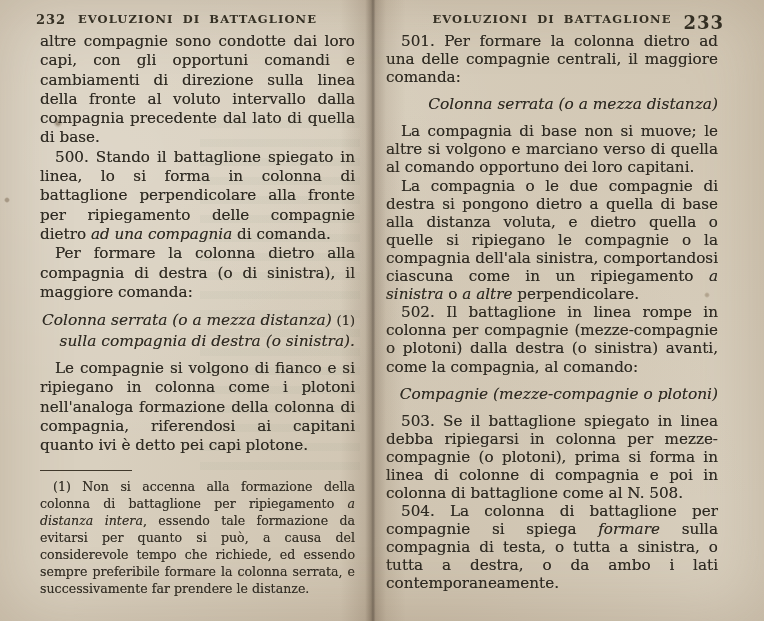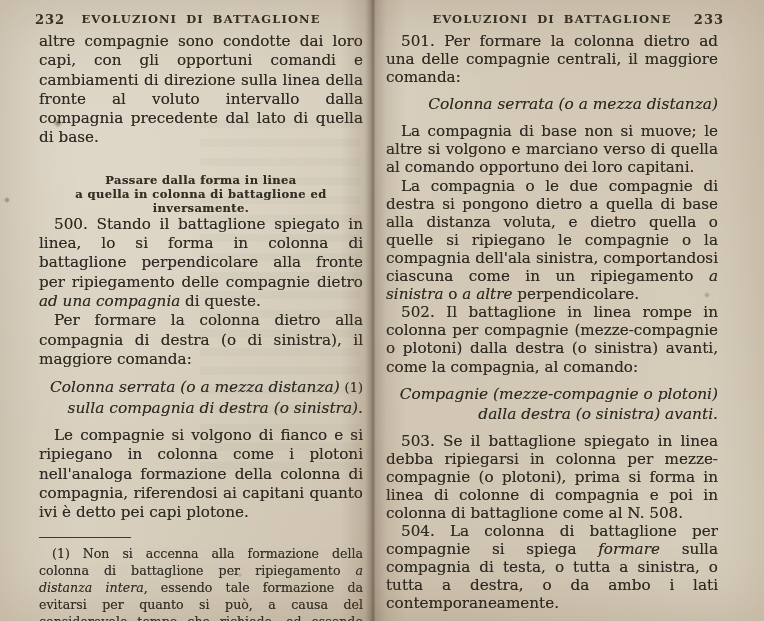--- a/index.html
+++ b/index.html
@@ -36,30 +36,30 @@
       rgba(75,58,40,0.42) 47%,
       rgba(55,42,30,0.55) 50%,
       rgba(90,70,50,0.30) 54%,
       rgba(110,88,62,0.12) 70%,
       rgba(110,88,62,0) 100%);
     pointer-events: none;
   }
   .page {
     position: absolute; top: 0; height: 621px; box-sizing: border-box;
   }
-  .page-left  { left: 8px;   width: 376px; padding: 12px 21px 0 31px; }
+  .page-left  { left: 0;   width: 376px; padding: 12px 21px 0 40px; }
   .page-right { left: 376px; width: 388px; padding: 12px 46px 0 10px; }
 
   .running-head {
     position: relative; height: 16px; margin-bottom: 4px;
     font-weight: bold; font-size: 11.5px; letter-spacing: 1.1px; word-spacing: 4px;
     text-align: center; color: #353024;
   }
   .pgnum-left  { position: absolute; left: -4px; top: 0; font-size: 13px; letter-spacing: 1px; }
-  .pgnum-right { position: absolute; right: -6px; top: 0; font-size: 13px; letter-spacing: 1px; margin-left: 28px; }
+  .pgnum-right { position: absolute; right: -6px; top: 0; font-size: 18px; letter-spacing: 1px; margin-left: 28px; }
 
   p.body-text {
     margin: 0; font-size: 15.2px; text-align: justify;
     color: #2e2a22;
     text-shadow: 0 0 0.5px rgba(46,42,34,0.55);
   }
   .page-left  p.body-text { line-height: 19.3px; }
   .page-right p.body-text { line-height: 18.1px; }
   p.indent { text-indent: 15px; }
 
@@ -97,26 +97,22 @@
   <div class="show-through"></div>
 
   <div class="page page-left">
     <div class="running-head">
       <span class="pgnum-left">232</span>
       <span>EVOLUZIONI DI BATTAGLIONE</span>
     </div>
 
     <p class="body-text">altre compagnie sono condotte dai loro capi, con gli opportuni comandi e cambiamenti di direzione sulla linea della fronte al voluto intervallo dalla compagnia precedente dal lato di quella di base.</p>
 
-    <div class="section-heading">
-      <div>Passare dalla forma in linea</div>
-      <div>a quella in colonna di battaglione ed inversamente.</div>
-    </div>
 
-    <p class="body-text indent mt-big"><span>500. Stando il battaglione spiegato in linea, lo si forma in colonna di battaglione perpendicolare alla fronte per ripiegamento delle compagnie dietro </span><em>ad una compagnia</em><span> di queste.</span></p>
+    <p class="body-text indent mt-big"><span>500. Stando il battaglione spiegato in linea, lo si forma in colonna di battaglione perpendicolare alla fronte per ripiegamento delle compagnie dietro </span><em>ad una compagnia</em><span> di comanda.</span></p>
 
     <p class="body-text indent">Per formare la colonna dietro alla compagnia di destra (o di sinistra), il maggiore comanda:</p>
 
     <div class="command">
       <div><em>Colonna serrata (o a mezza distanza) </em><span class="fn-ref">(1)</span></div>
       <div><em>sulla compagnia di destra (o sinistra).</em></div>
     </div>
 
     <p class="body-text indent">Le compagnie si volgono di fianco e si ripiegano in colonna come i plotoni nell'analoga formazione della colonna di compagnia, riferendosi ai capitani quanto ivi è detto pei capi plotone.</p>
 
@@ -138,21 +134,20 @@
     </div>
 
     <p class="body-text indent">La compagnia di base non si muove; le altre si volgono e marciano verso di quella al comando opportuno dei loro capitani.</p>
 
     <p class="body-text indent"><span>La compagnia o le due compagnie di destra si pongono dietro a quella di base alla distanza voluta, e dietro quella o quelle si ripiegano le compagnie o la compagnia dell'ala sinistra, comportandosi ciascuna come in un ripiegamento </span><em>a sinistra</em><span> o </span><em>a altre</em><span> perpendicolare.</span></p>
 
     <p class="body-text indent">502. Il battaglione in linea rompe in colonna per compagnie (mezze-compagnie o plotoni) dalla destra (o sinistra) avanti, come la compagnia, al comando:</p>
 
     <div class="command">
       <div><em>Compagnie (mezze-compagnie o plotoni)</em></div>
-      <div><em>dalla destra (o sinistra) avanti.</em></div>
     </div>
 
     <p class="body-text indent">503. Se il battaglione spiegato in linea debba ripiegarsi in colonna per mezze-compagnie (o plotoni), prima si forma in linea di colonne di compagnia e poi in colonna di battaglione come al N. 508.</p>
 
     <p class="body-text indent"><span>504. La colonna di battaglione per compagnie si spiega </span><em>formare</em><span> sulla compagnia di testa, o tutta a sinistra, o tutta a destra, o da ambo i lati contemporaneamente.</span></p>
   </div>
 
   <div class="gutter"></div>
 
 </div>

